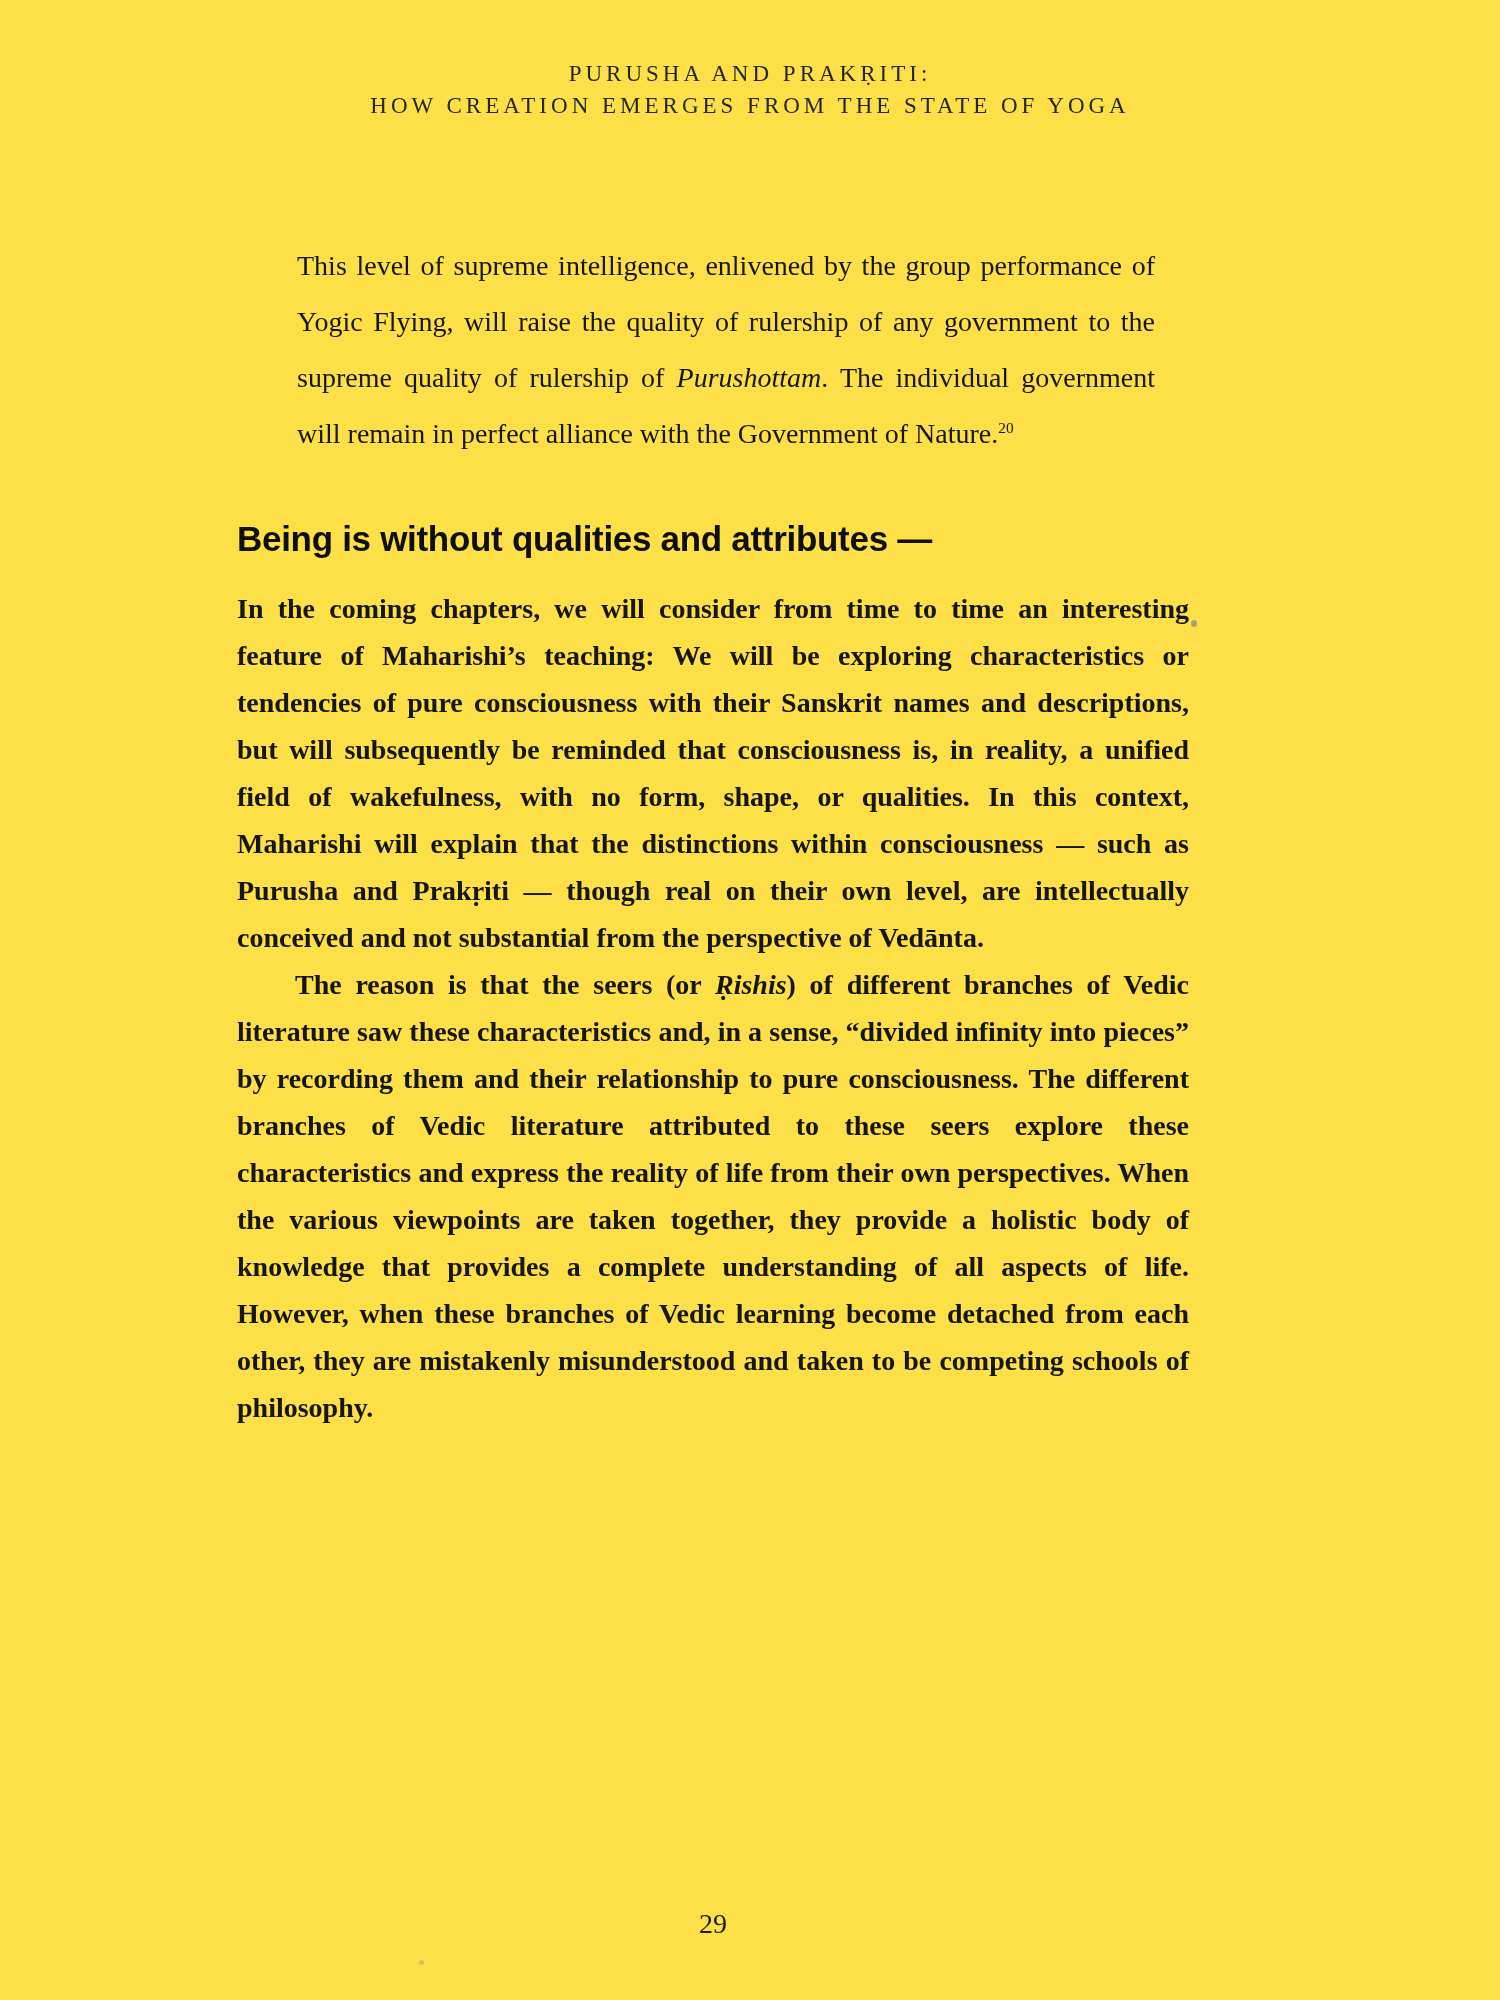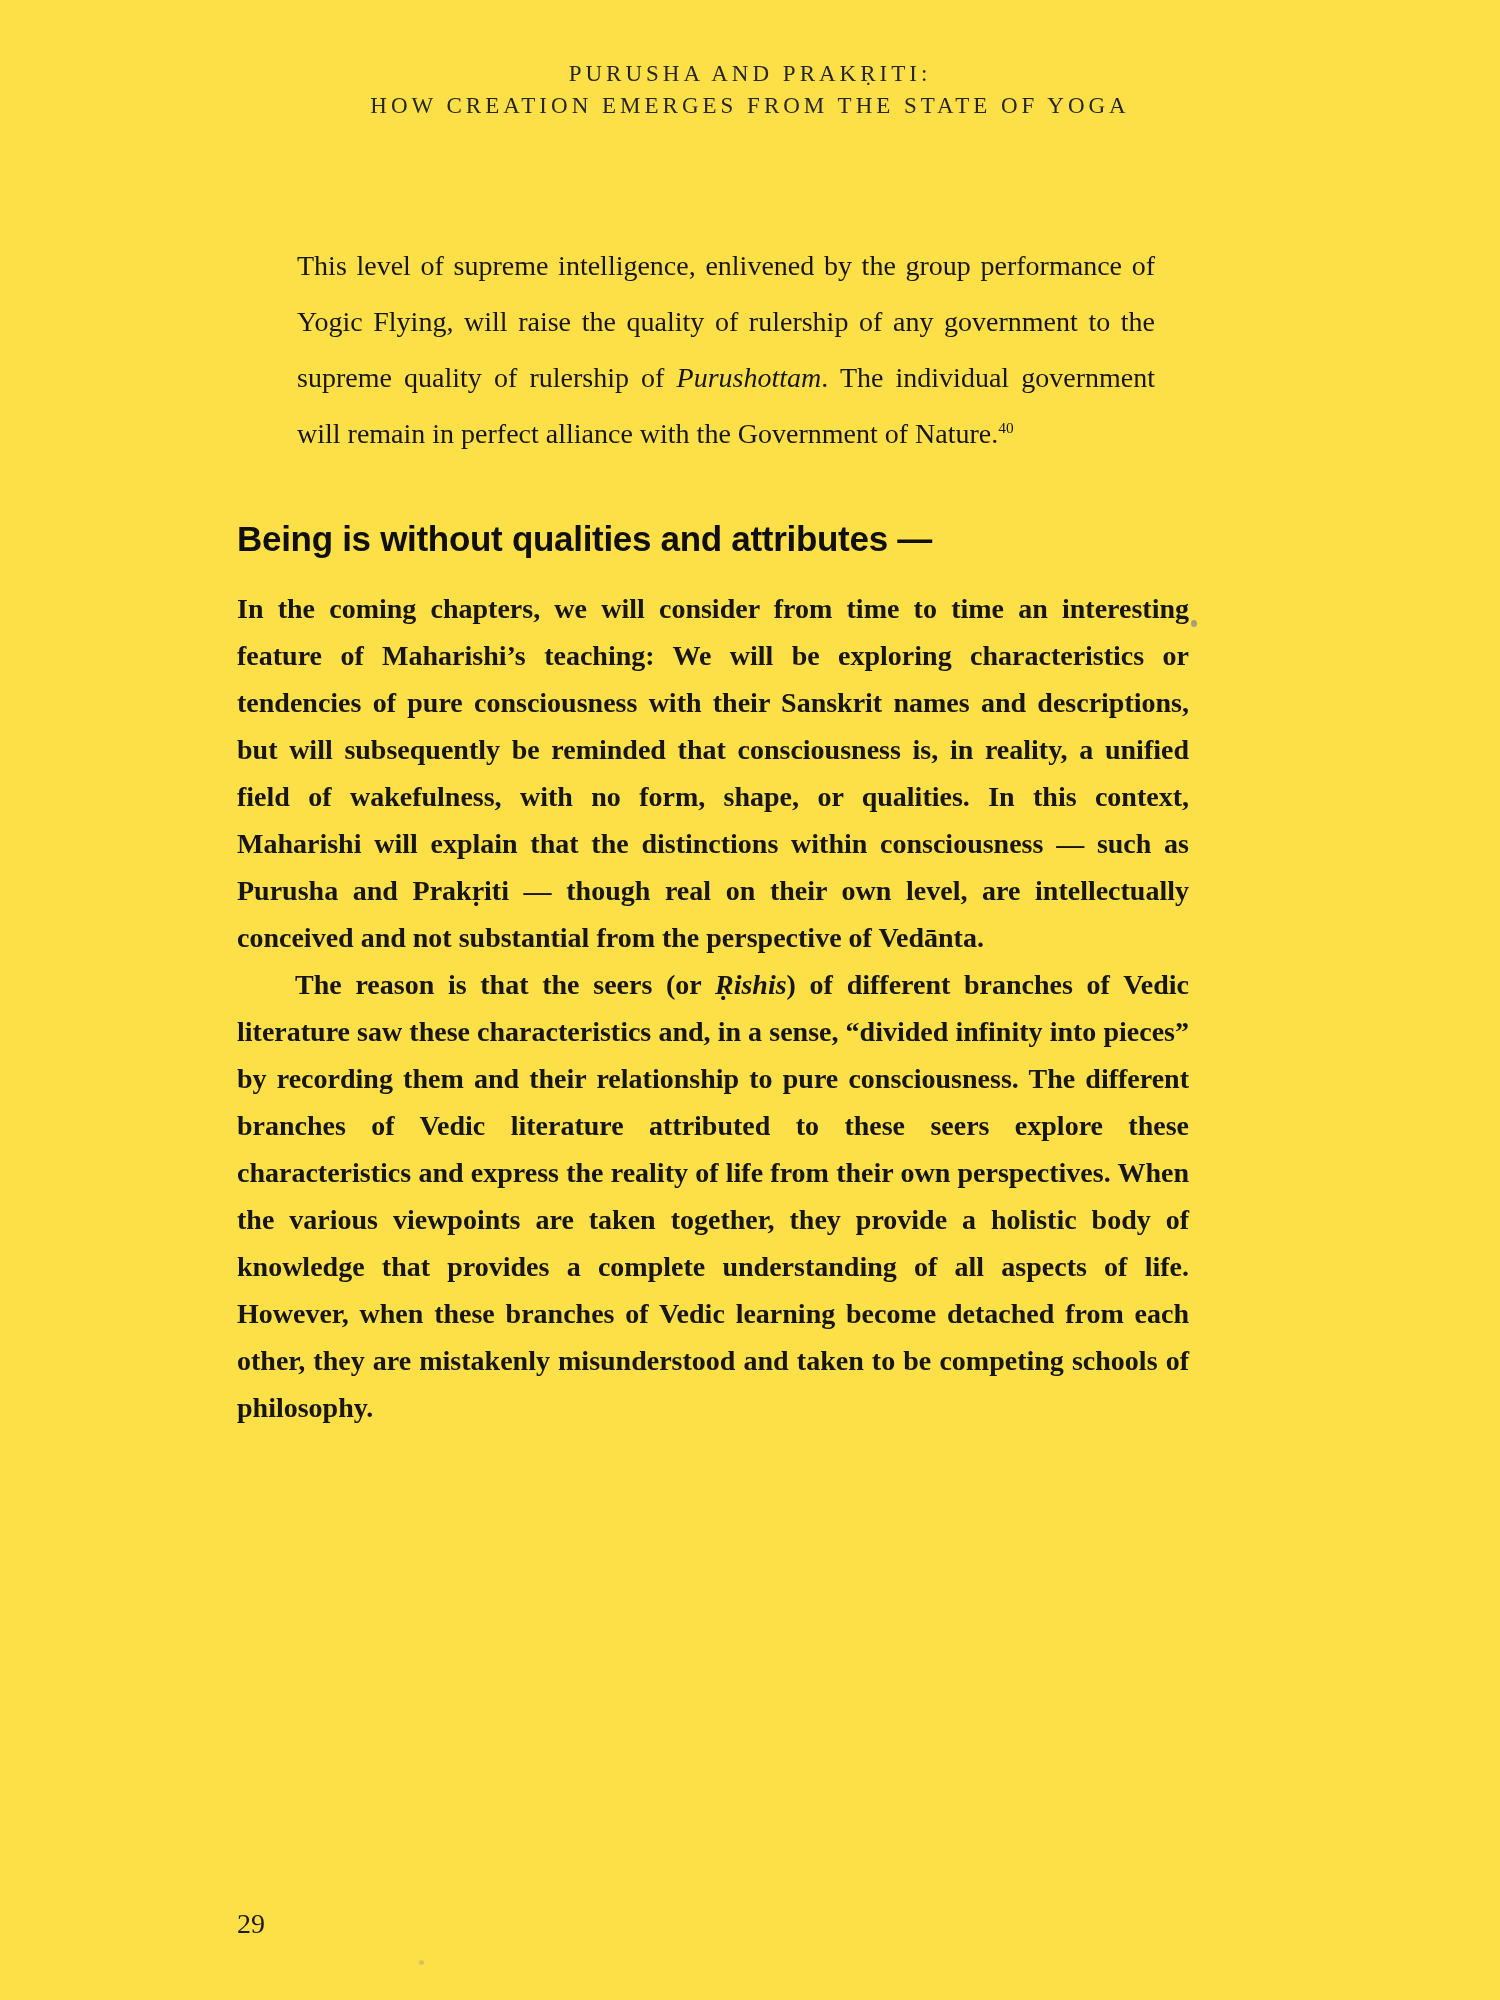--- a/index.html
+++ b/index.html
@@ -71,21 +71,21 @@
     color: #161616;
     font-weight: bold;
   }
   .para-1 { margin-top: 20px; }
   .para-2 { text-indent: 58px; }
   .page-number {
     position: absolute;
     left: 237px;
     width: 952px;
     top: 1908px;
-    text-align: left;
+    text-align: center;
     font-size: 28px;
     color: #1c1c1c;
   }
   
   .speck {
     position: absolute;
     border-radius: 50%;
     background: #8a8a8a;
   }
   .speck-a { left: 1191px; top: 620px; width: 6px; height: 7px; opacity: 0.75; }
@@ -97,21 +97,21 @@
 <div class="page">
 
   <div class="running-header">
     <div>PURUSHA AND PRAKṚITI:</div>
     <div>HOW CREATION EMERGES FROM THE STATE OF YOGA</div>
   </div>
 
   <div class="content">
 
 
-    <div class="blockquote"><span>This level of supreme intelligence, enlivened by the group performance of Yogic Flying, will raise the quality of rulership of any government to the supreme quality of rulership of </span><span class="italic">Purushottam</span><span>. The individual government will remain in perfect alliance with the Government of Nature.</span><sup class="fnref">40</sup></div>
+    <div class="blockquote"><span>This level of supreme intelligence, enlivened by the group performance of Yogic Flying, will raise the quality of rulership of any government to the supreme quality of rulership of </span><span class="italic">Purushottam</span><span>. The individual government will remain in perfect alliance with the Government of Nature.</span><sup class="fnref">20</sup></div>
 
     <div class="section-heading">
       <div>Being is without qualities and attributes —</div>
     </div>
 
     <div class="body-para para-1">In the coming chapters, we will consider from time to time an interesting feature of Maharishi’s teaching: We will be exploring characteristics or tendencies of pure consciousness with their Sanskrit names and descriptions, but will subsequently be reminded that consciousness is, in reality, a unified field of wakefulness, with no form, shape, or qualities. In this context, Maharishi will explain that the distinctions within consciousness — such as Purusha and Prakṛiti — though real on their own level, are intellectually conceived and not substantial from the perspective of Vedānta.</div>
 
     <div class="body-para para-2"><span>The reason is that the seers (or </span><span class="italic">Ṛishis</span><span>) of different branches of Vedic literature saw these characteristics and, in a sense, “divided infinity into pieces” by recording them and their relationship to pure consciousness. The different branches of Vedic literature attributed to these seers explore these characteristics and express the reality of life from their own perspectives. When the various viewpoints are taken together, they provide a holistic body of knowledge that provides a complete understanding of all aspects of life. However, when these branches of Vedic learning become detached from each other, they are mistakenly misunderstood and taken to be competing schools of philosophy.</span></div>
 
   </div>

